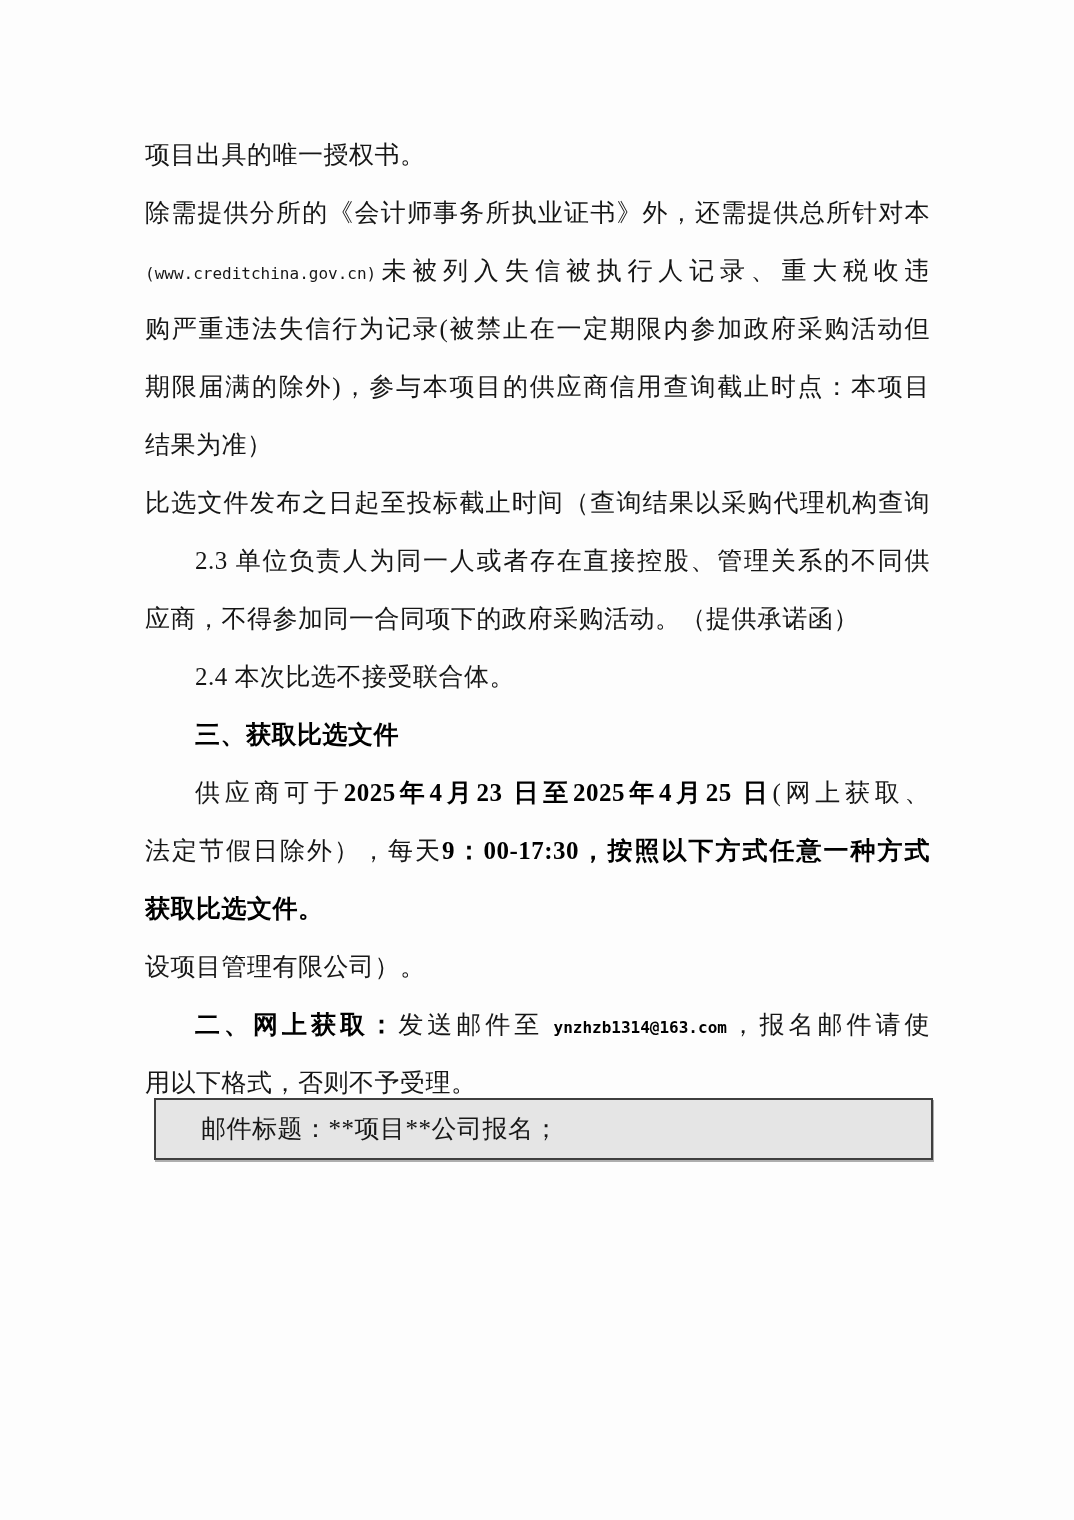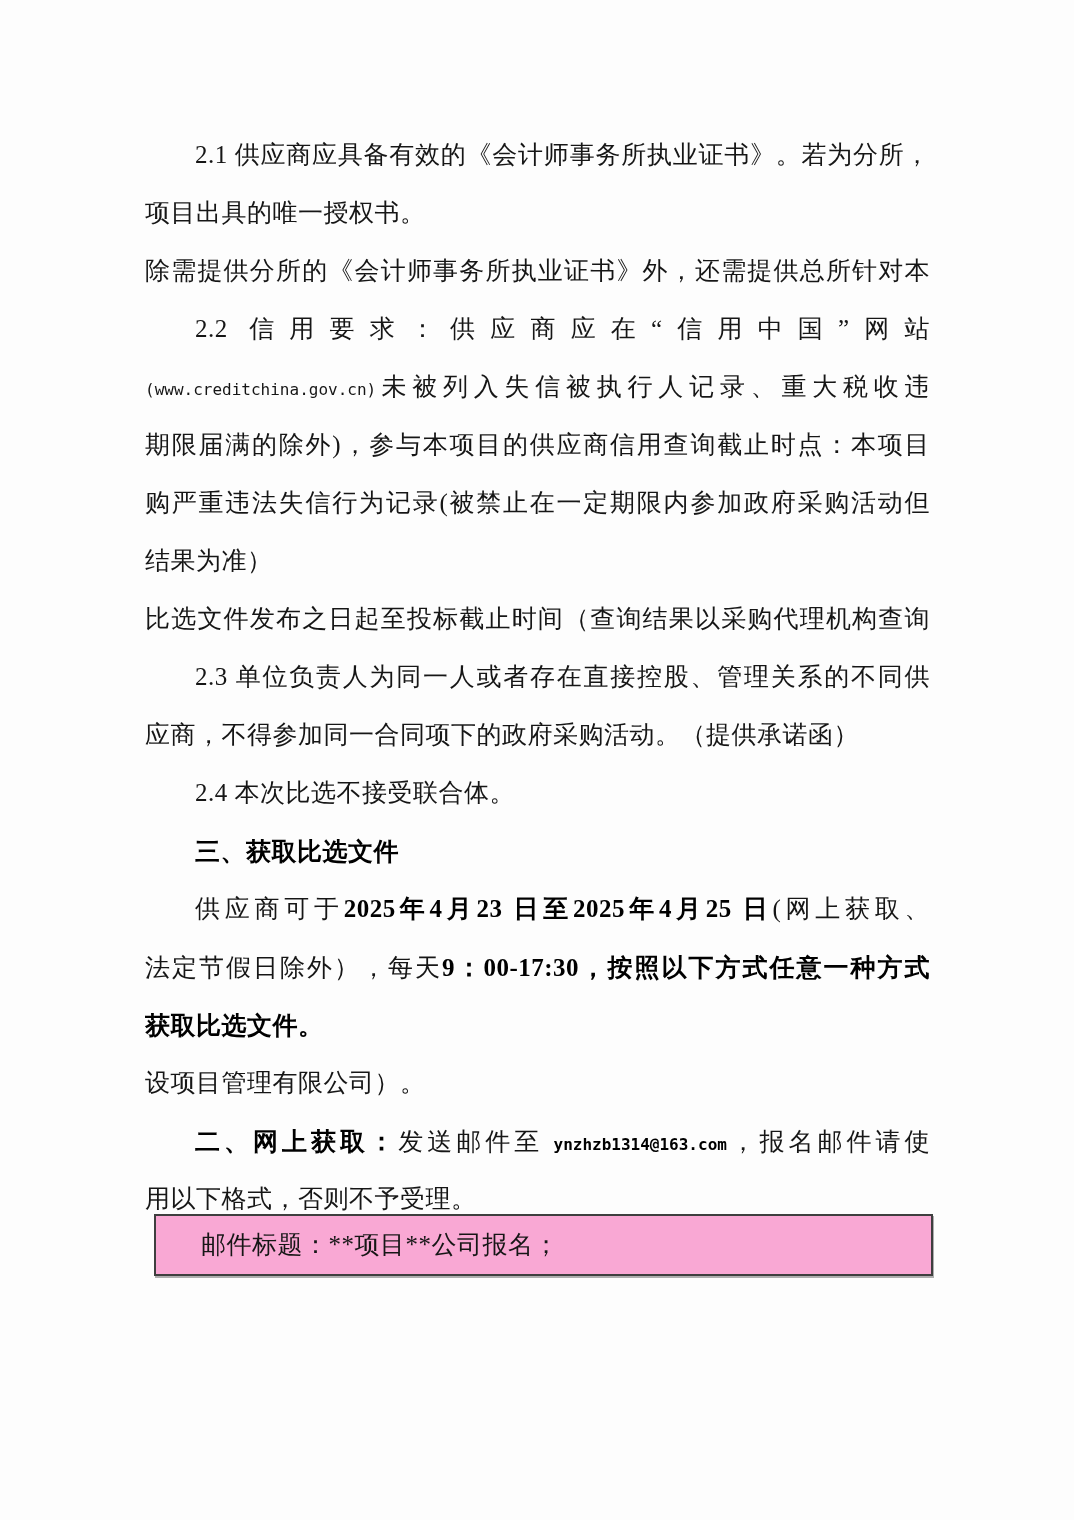--- a/index.html
+++ b/index.html
@@ -38,59 +38,57 @@
     text-align-last: justify;
   }
   .line.indent {
     text-indent: 50px;
   }
   .b {
     font-weight: bold;
     color: #000000;
   }
   .s {
-    font-family: Liberation Sans, sans-serif;
+    font-family: Liberation Mono, monospace;
   }
   .m {
     font-family: "DejaVu Sans Mono", "Liberation Mono", monospace;
     font-size: 16px;
     letter-spacing: 0;
   }
   .mail-box {
     box-sizing: border-box;
     margin-top: -14px;
     margin-left: 9px;
     width: 779px;
     height: 62px;
     border: 2px solid #3f3f3f;
     box-shadow: 1px 2px 0 rgba(110,110,110,0.55);
-    background: #f9a8d4;
+    background: #e5e5e5;
     display: flex;
     align-items: center;
     padding-left: 45px;
   }
   .mail-box .line {
     height: auto;
     line-height: 30px;
     text-align: left;
   }
 </style>
 </head>
 <body>
 
 <div class="page">
   <div class="content">
     <div id="doc-lines">
-        <div class="line indent fill"><span>2.1 供应商应具备有效的《会计师事务所执业证书》。若为分所，</span></div>
         <div class="line"><span>项目出具的唯一授权书。</span></div>
         <div class="line fill"><span>除需提供分所的《会计师事务所执业证书》外，还需提供总所针对本</span></div>
-        <div class="line indent fill"><span>2.2 信用要求：供应商应在“信用中国”网站</span></div>
         <div class="line fill"><span class="m">(www.creditchina.gov.cn)</span><span>未被列入失信被执行人记录、重大税收违</span></div>
+        <div class="line fill"><span>购严重违法失信行为记录(被禁止在一定期限内参加政府采购活动但</span></div>
         <div class="line fill"><span>期限届满的除外)，参与本项目的供应商信用查询截止时点：本项目</span></div>
-        <div class="line fill"><span>购严重违法失信行为记录(被禁止在一定期限内参加政府采购活动但</span></div>
         <div class="line"><span>结果为准）</span></div>
         <div class="line fill"><span>比选文件发布之日起至投标截止时间（查询结果以采购代理机构查询</span></div>
         <div class="line indent fill"><span>2.3 单位负责人为同一人或者存在直接控股、管理关系的不同供</span></div>
         <div class="line"><span>应商，不得参加同一合同项下的政府采购活动。（提供承诺函）</span></div>
         <div class="line indent"><span>2.4 本次比选不接受联合体。</span></div>
         <div class="line indent"><span class="b s">三、获取比选文件</span></div>
         <div class="line indent fill"><span>供应商可于</span><span class="b">2025年4月23 日至2025年4月25 日</span><span>(网上获取、</span></div>
         <div class="line fill"><span>法定节假日除外），每天</span><span class="b">9：00-17:30，</span><span class="b s">按照以下方式任意一种方式</span></div>
         <div class="line"><span class="b s">获取比选文件。</span></div>
         <div class="line"><span>设项目管理有限公司）。</span></div>

